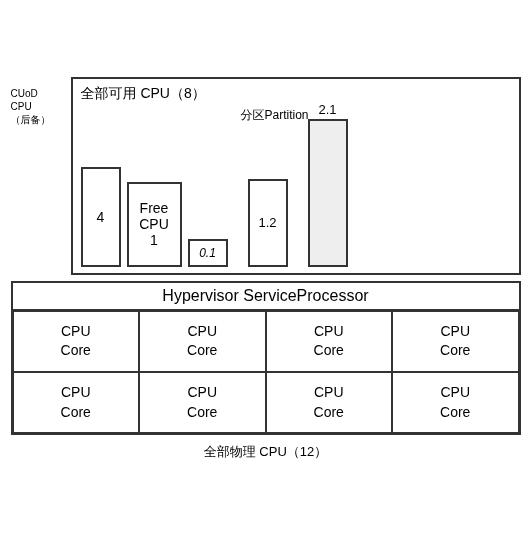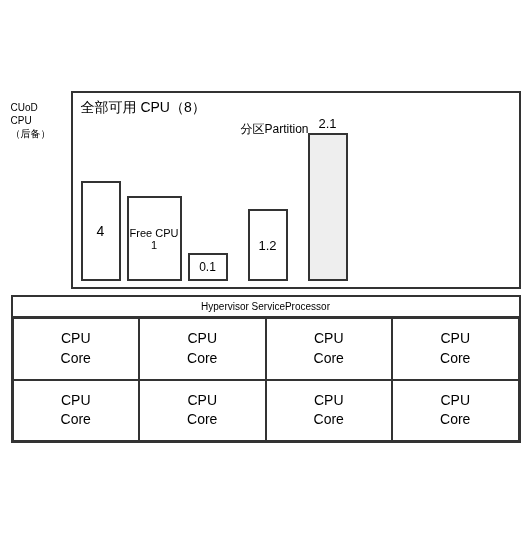--- a/index.html
+++ b/index.html
@@ -74,21 +74,21 @@
     }
 
     
     .hypervisor-section {
       width: 100%;
       border: 2px solid #333;
       margin-bottom: 4px;
     }
     .hypervisor-title {
       text-align: center;
-      font-size: 10px;
+      font-size: 16px;
       padding: 4px 0;
       border-bottom: 2px solid #333;
     }
     .cpu-grid {
       display: grid;
       grid-template-columns: repeat(4, 1fr);
       gap: 0;
     }
     .cpu-core-cell {
       border: 1px solid #333;
@@ -118,37 +118,37 @@
 
         <div class="partition-label">分区Partition</div>
 
         <div class="bar-group">
           <div class="bar" style="height:100px; display:flex; align-items:center; justify-content:center;">
             <span style="font-size:14px;">4</span>
           </div>
         </div>
 
         <div class="bar-group">
-          <div class="bar" style="height:85px; display:flex; align-items:center; justify-content:center; text-align:center; width:55px; font-size:11px;">
+          <div class="bar" style="height:85px; display:flex; align-items:center; justify-content:center; text-align:center; width:55px; font-size:14px;">
             <span>Free CPU<br>1</span>
           </div>
         </div>
 
         <div class="bar-group">
           <div class="bar" style="height:28px; display:flex; align-items:center; justify-content:center;">
-            <span style="font-size:12px;">0.1</span>
+            <span style="font-size:12px;font-style:italic;">0.1</span>
           </div>
         </div>
 
         <div style="width:8px; flex-shrink:0;"></div>
 
 
 
         <div class="bar-group">
-          <div class="bar" style="height:72px; display:flex; align-items:center; justify-content:center;">
+          <div class="bar" style="height:88px; display:flex; align-items:center; justify-content:center;">
             <span style="font-size:13px;">1.2</span>
           </div>
         </div>
 
         <div style="width:8px; flex-shrink:0;"></div>
 
         <div class="bar-group">
           <div class="bar-top-label">2.1</div>
           <div class="bar" style="height:148px; background:#eee;"></div>
         </div>
@@ -166,13 +166,14 @@
       <div class="cpu-core-cell">CPU<br>Core</div>
       <div class="cpu-core-cell">CPU<br>Core</div>
 
       <div class="cpu-core-cell">CPU<br>Core</div>
       <div class="cpu-core-cell">CPU<br>Core</div>
       <div class="cpu-core-cell">CPU<br>Core</div>
       <div class="cpu-core-cell">CPU<br>Core</div>
     </div>
   </div>
 
+  <div class="bottom-label">全部物理 CPU（12）</div>
 </div>
 
 </body></html>

